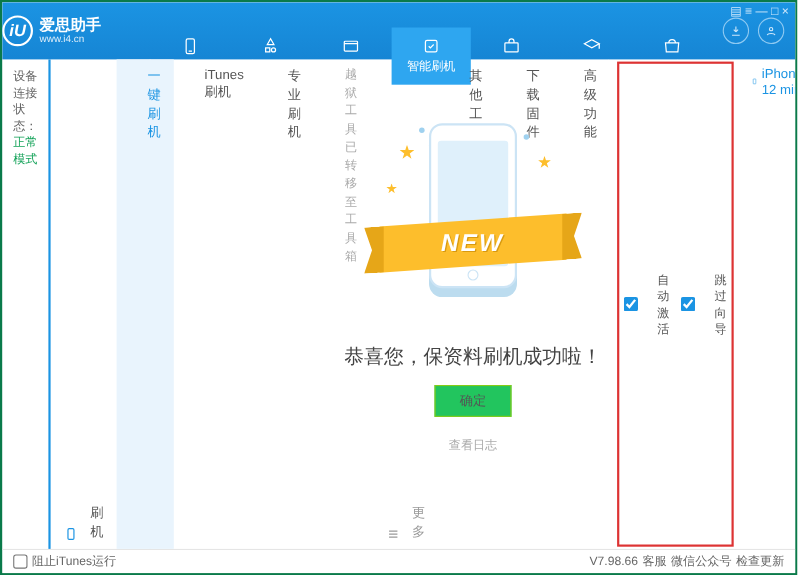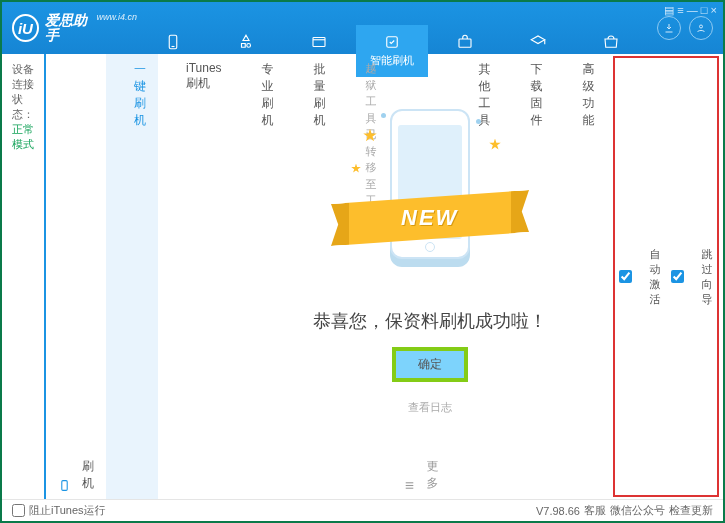--- a/index.html
+++ b/index.html
@@ -1,21 +1,21 @@
 <!DOCTYPE html>
 <html><head>
 <meta charset="utf-8">
 <style>
 * { margin: 0; padding: 0; box-sizing: border-box; font-family: "Microsoft YaHei", sans-serif; }
 body { background: #fff; }
 .app { width: 725px; height: 523px; border: 2px solid #0a7a4a; position: relative; overflow: hidden; }
 .titlebar { height: 52px; background: linear-gradient(to bottom,#1b94e3,#1685d4); display: flex; align-items: center; color: #fff; }
-.logo-area { display: flex; align-items: center; padding-left: 10px; width: 135px; }
+.logo-area { display: flex; align-items: center; padding-left: 0; width: 135px; }
 .logo-circle { width: 28px; height: 28px; border: 2px solid #fff; border-radius: 50%; display: flex; align-items: center; justify-content: center; font-weight: bold; font-style: italic; font-size: 15px; margin-right: 6px; }
-.logo-text { display: flex; flex-direction: row; line-height: 1.1; font-style: italic; }
+.logo-text { display: flex; flex-direction: column; line-height: 1.1; }
 .logo-title { font-size: 14px; font-weight: bold; }
 .logo-url { font-size: 9px; opacity: .85; }
 .navtabs { display: flex; flex: 1; height: 100%; margin-top: 45px; }
 .navtab { flex: 1; display: flex; flex-direction: column; align-items: center; justify-content: center; gap: 2px; font-size: 11px; cursor: pointer; }
 .navtab.active { background: #2ea6f0; }
 .navtab svg { width: 20px; height: 18px; }
 .winctrl { display: flex; align-items: center; padding: 0 10px; gap: 8px; }
 .winctrl-btns { position: absolute; top: 2px; right: 6px; display: flex; gap: 6px; font-size: 11px; color: #cfe8fb; }
 .winctrl-btns span { cursor: pointer; }
 .circ-btn { width: 24px; height: 24px; border: 1.5px solid #8fcaf2; border-radius: 50%; display: flex; align-items: center; justify-content: center; color: #cfe8fb; cursor: pointer; }
@@ -44,21 +44,21 @@
 .ribbon::after { right: -14px; clip-path: polygon(0 0,100% 0,60% 50%,100% 100%,0 100%); }
 .ribbon span { font-size: 22px; font-weight: 800; color: #fff; font-style: italic; letter-spacing: 2px; transform: skewY(4deg); text-shadow: 1px 1px 0 #d89a10; }
 .star { position: absolute; background: #fdbe2c; clip-path: polygon(50% 0,61% 35%,98% 35%,68% 57%,79% 91%,50% 70%,21% 91%,32% 57%,2% 35%,39% 35%); }
 .star.s1 { width: 14px; height: 14px; top: 20px; left: 8px; }
 .star.s2 { width: 10px; height: 10px; top: 55px; left: -4px; }
 .star.s3 { width: 12px; height: 12px; top: 30px; right: 4px; }
 .dot { position: absolute; width: 5px; height: 5px; background: #9fd1ef; border-radius: 50%; }
 .dot.d1 { top: 4px; left: 26px; }
 .dot.d2 { top: 10px; right: 24px; }
 .msg { margin-top: 20px; font-size: 18px; color: #444; }
-.ok-btn { margin-top: 14px; padding: 5px 22px; border: 4px solid #84cc16; background: #7dd3fc; font-size: 12px; cursor: pointer; color: #555; }
+.ok-btn { margin-top: 14px; padding: 5px 22px; border: 1px solid #84cc16; background: #22c55e; font-size: 12px; cursor: pointer; color: #555; }
 .loglink { margin-top: 18px; font-size: 11px; color: #aaa; cursor: pointer; }
 .statusbar { height: 22px; border-top: 1px solid #e5e5e5; display: flex; align-items: center; font-size: 11px; color: #666; padding: 0 10px; justify-content: space-between; }
 .sb-left { display: flex; align-items: center; gap: 4px; }
 .sb-right { display: flex; align-items: center; gap: 4px; }
 .side-icon { width: 13px; height: 13px; flex-shrink: 0; }
 </style>
 </head>
 <body>
 <div class="app">
 
@@ -146,21 +146,20 @@
     </div>
     <div class="side-head">
       <svg class="side-icon" viewBox="0 0 24 24" fill="none" stroke="#1b94e3" stroke-width="2">
             <rect x="7" y="3" width="10" height="18" rx="2"></rect>
           </svg>
       <span>刷机</span>
     </div>
     <div class="side-item active">一键刷机</div>
     <div class="side-item">iTunes刷机</div>
     <div class="side-item">专业刷机</div>
-    <div class="side-item">批量刷机</div>
     <div class="side-note" style="white-space:pre-line">越狱工具已转移至
 工具箱</div>
     <div class="side-head plain">
       <svg class="side-icon" viewBox="0 0 24 24" fill="none" stroke="#999" stroke-width="2">
             <line x1="5" y1="7" x2="19" y2="7"></line>
             <line x1="5" y1="12" x2="19" y2="12"></line>
             <line x1="5" y1="17" x2="19" y2="17"></line>
           </svg>
       <span>更多</span>
     </div>

